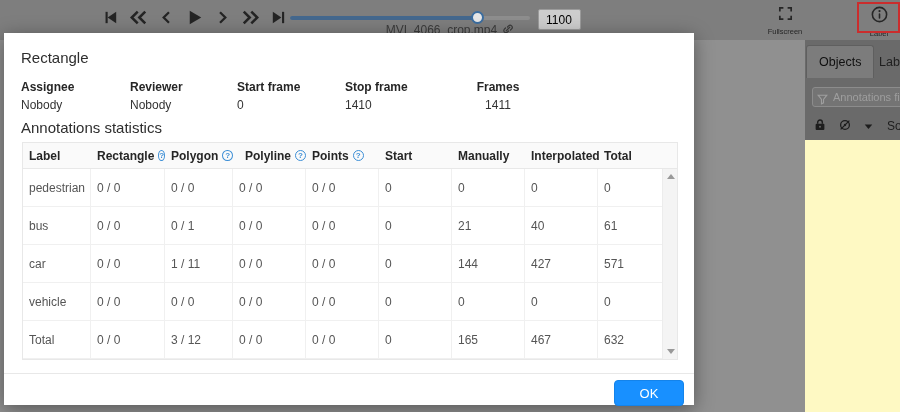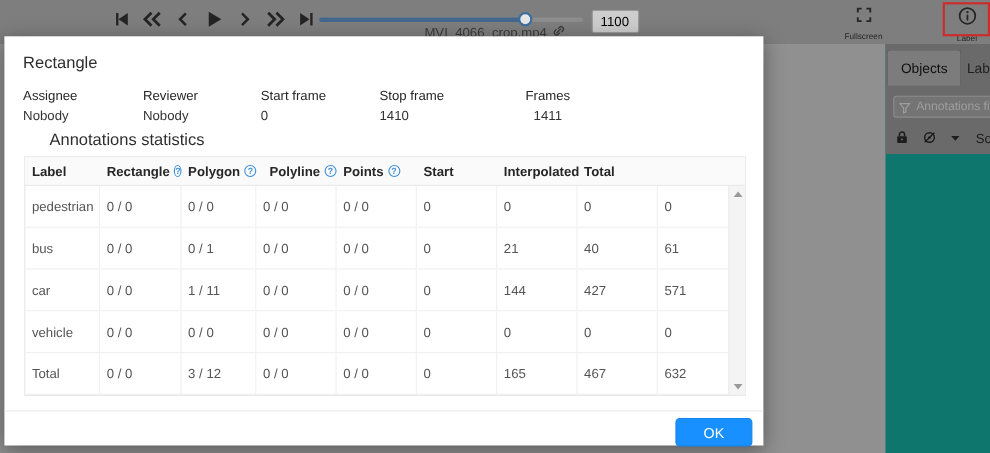--- a/index.html
+++ b/index.html
@@ -29,21 +29,21 @@
 
   .tb-right-btn { position:absolute; top:5px; width:38px; display:flex; flex-direction:column;
                   align-items:center; gap:1px; cursor:pointer; }
   .tb-right-btn .lbl { font-size:7.5px; color:#262626; }
   .fullscreen-btn { left:766px; }
   .info-btn { left:860px; }
   .info-highlight { position:absolute; left:857px; top:2px; width:43px; height:31px;
                     border:2px solid #cb2d2d; z-index:2; }
 
   
-  .sidebar { position:absolute; left:805px; top:40px; width:95px; height:372px; background:#0f766e; }
+  .sidebar { position:absolute; left:805px; top:40px; width:95px; height:372px; background:#fef9c3; }
   .sidebar-header { position:absolute; left:0; top:0; width:95px; height:100px; background:#6a6a6a; }
   .tabs-row { position:absolute; left:0; top:0; width:95px; height:38px; }
   .tab { position:absolute; top:5px; height:33px; display:flex; align-items:center; padding:0 12px;
          font-size:12.5px; color:#1f1f1f; cursor:pointer; white-space:nowrap; }
   .tab.active { left:1px; background:#7c7c7c; border:1px solid #5f5f5f; border-bottom:none;
                 border-radius:3px 3px 0 0; color:#101010; }
   .tab.inactive { left:62px; }
   .filter-input { position:absolute; left:7px; top:47px; width:95px; height:20px; background:#747474;
                   border:1px solid #8c8c8c; border-radius:3px; font-family:"Liberation Sans",sans-serif;
                   font-size:11px; color:#cfcfcf; padding-left:20px; }
@@ -51,24 +51,24 @@
   .funnel-wrap { position:absolute; left:12px; top:51px; z-index:1; }
   .side-icons { position:absolute; left:0; top:74px; width:95px; height:24px; }
   .side-icon { position:absolute; top:4px; cursor:pointer; }
   .sort-label { position:absolute; left:82px; top:5px; font-size:12px; color:#1d1d1d; }
 
   
   .modal { position:absolute; left:4px; top:33px; width:690px; height:372px; background:#ffffff;
            z-index:10; box-shadow:0 4px 18px rgba(0,0,0,0.4); }
   .mod-title { position:absolute; left:17px; font-size:15px; color:#2e2e2e; }
   .overview-title { top:16px; }
-  .stats-title { top:86px;margin-left:24px; }
+  .stats-title { top:86px; }
   .fields { position:absolute; left:17px; top:47px; display:flex; }
   .field { display:flex; flex-direction:column; }
-  .field .f-label { font-size:12px; font-weight:400; color:#262626; }
+  .field .f-label { font-size:12px; font-weight:700; color:#262626; }
   .field .f-value { font-size:12px; color:#333; margin-top:4px; }
 
   .stats-table { position:absolute; left:18px; top:109px; width:656px; border:1px solid #e8e8e8; }
   .t-header { display:flex; height:26px; background:#fafafa; border-bottom:1px solid #e8e8e8; align-items:center; }
   .t-hcell { display:flex; align-items:center; gap:4px; padding-left:6px; font-size:12px; font-weight:700;
              color:#262626; height:100%; }
   .help-icon { width:11px; height:11px; border:1px solid #3d8fd6; border-radius:50%; color:#3d8fd6;
                font-size:8px; display:flex; align-items:center; justify-content:center; cursor:pointer; }
   .t-body { position:relative; }
   .t-row { display:flex; height:38px; border-bottom:1px solid #f0f0f0;text-align:right; }
@@ -262,20 +262,23 @@
             <span class="help-icon">?</span>
           </div>
           <div class="t-hcell" style="width: 73px;">
             <span>Points</span>
             <span class="help-icon">?</span>
           </div>
           <div class="t-hcell" style="width: 73px;">
             <span>Start</span>
           </div>
           <div class="t-hcell" style="width: 73px;">
+            <span>Manually</span>
+          </div>
+          <div class="t-hcell" style="width: 73px;">
             <span>Interpolated</span>
           </div>
           <div class="t-hcell" style="width: 64px;">
             <span>Total</span>
           </div>
         </div>
       <div class="t-body" id="t-body">
         <div class="t-row">
             <div class="t-cell" style="width: 68px;">pedestrian</div>
             <div class="t-cell" style="width: 74px;">0 / 0</div>

